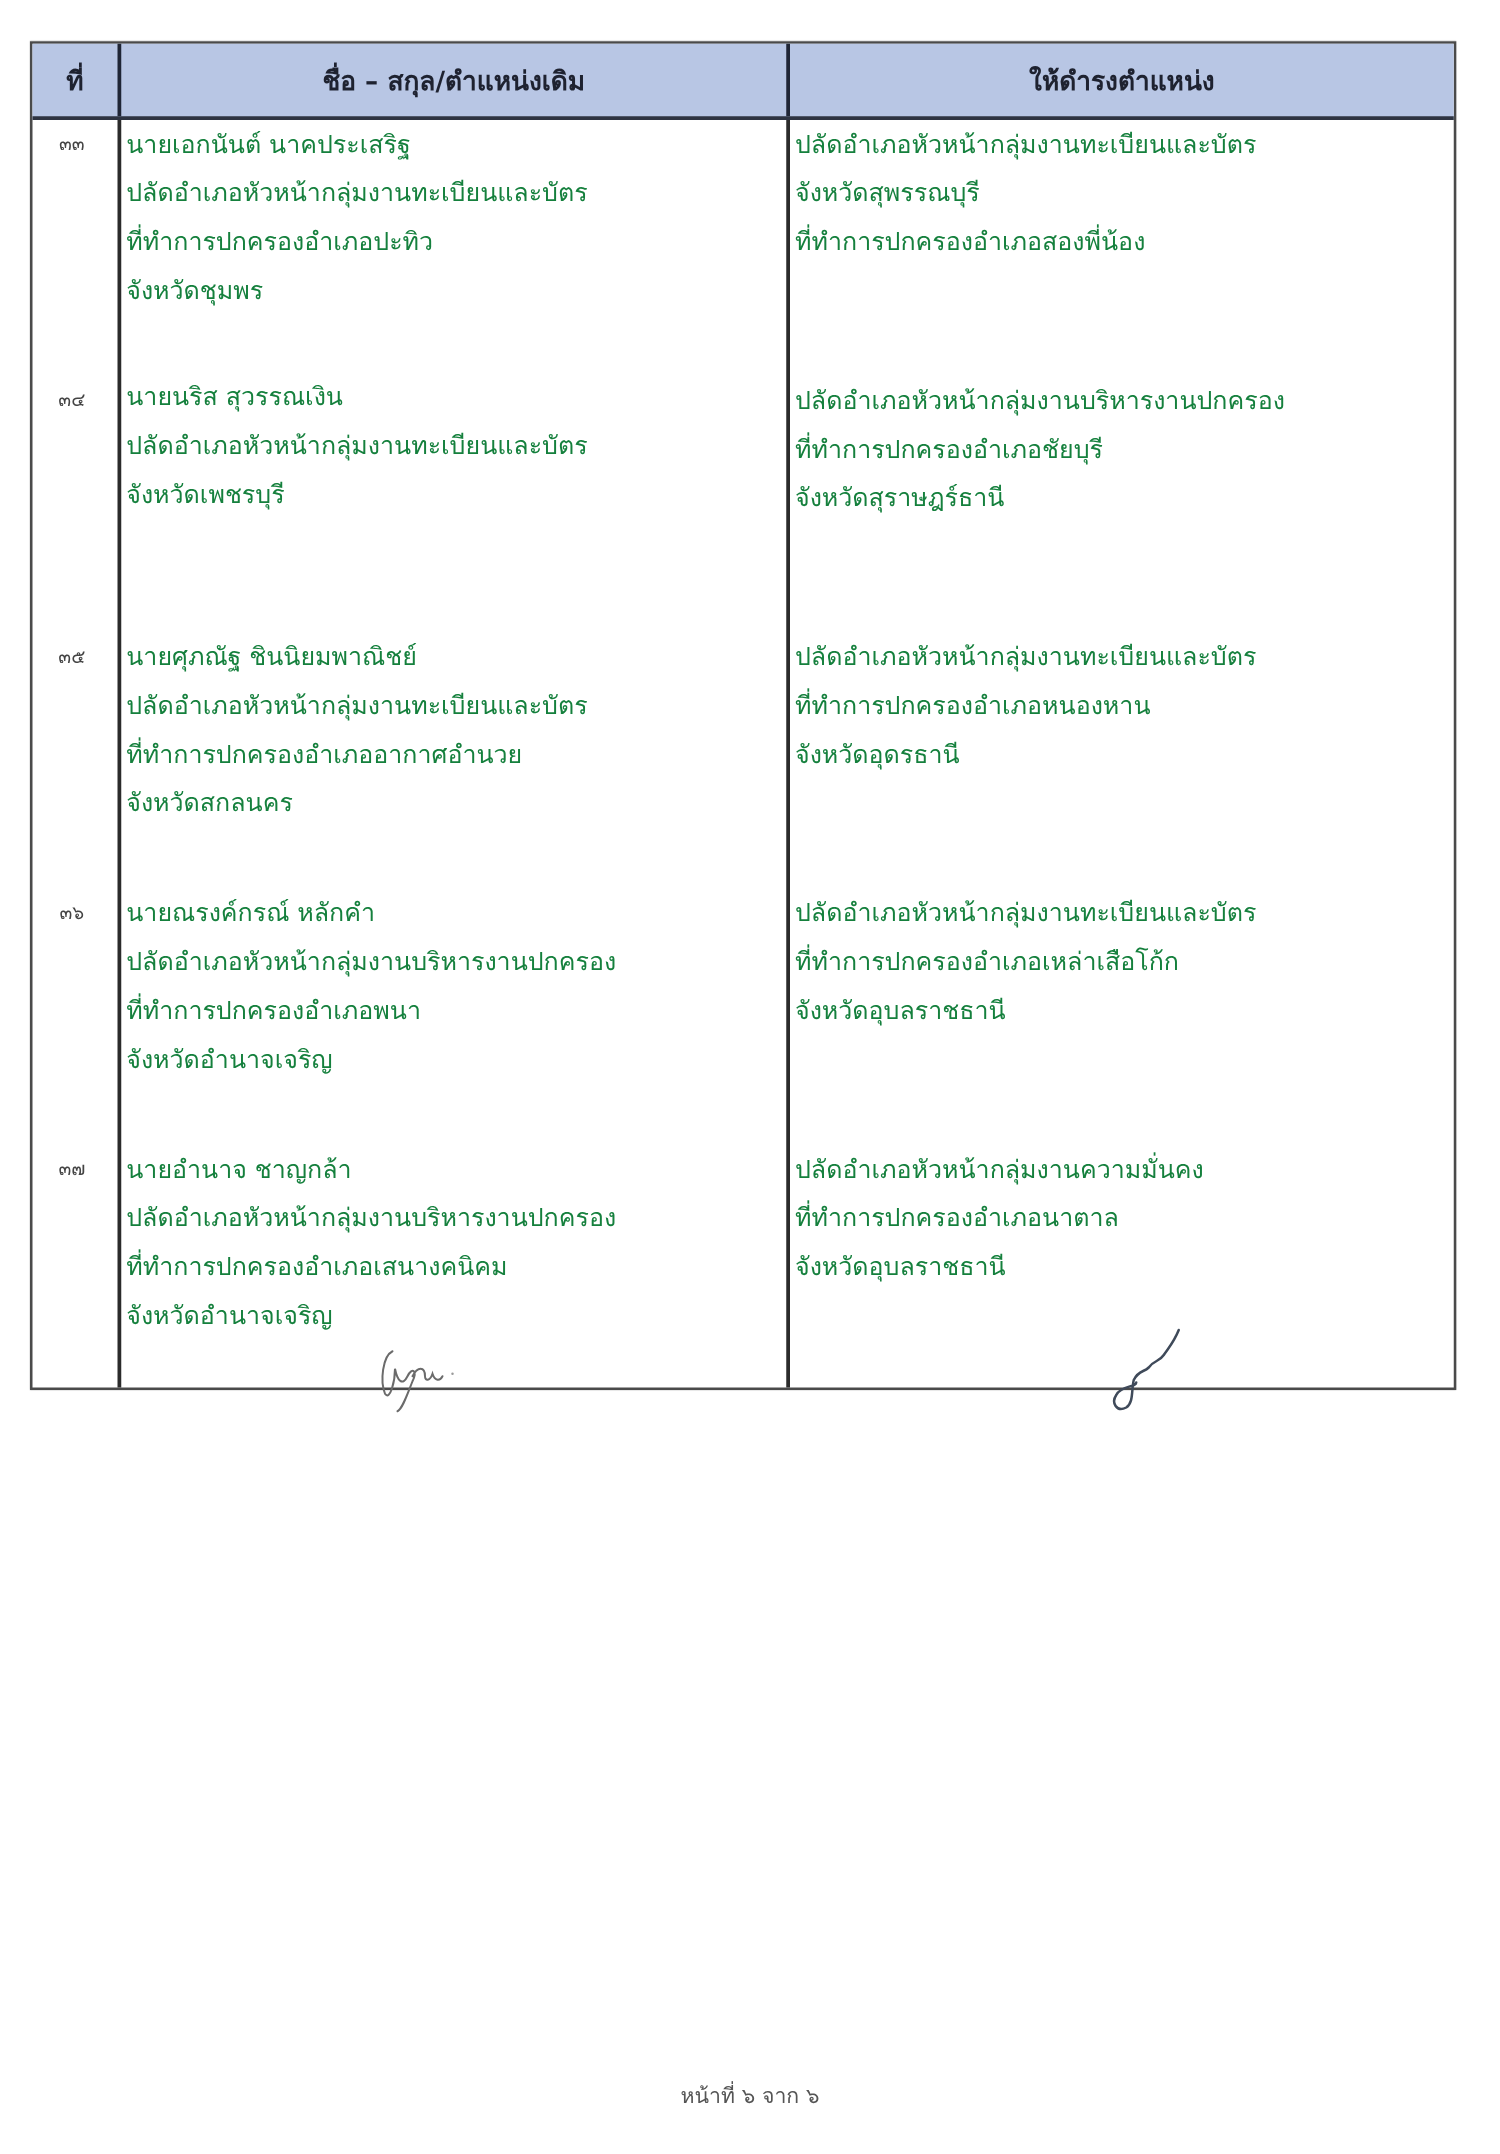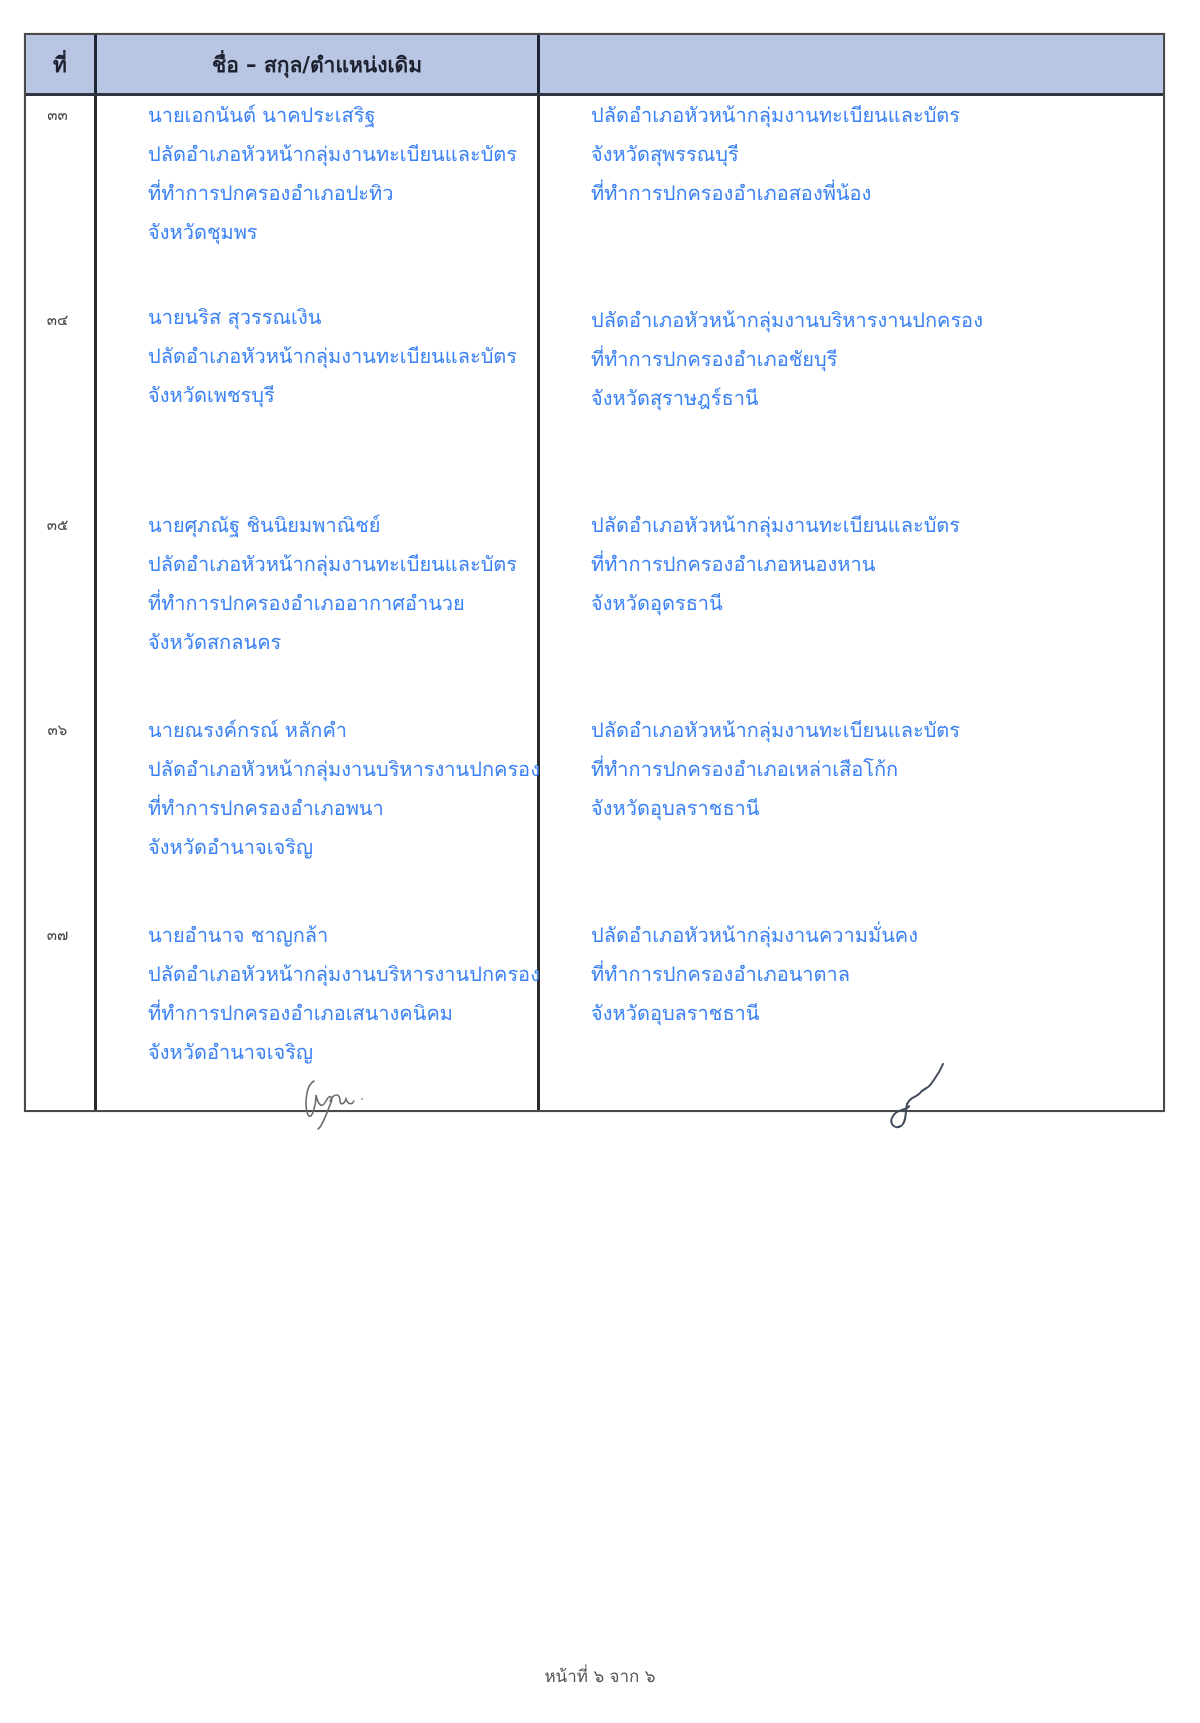--- a/index.html
+++ b/index.html
@@ -44,21 +44,21 @@
       height: 100%;
       display: flex;
       align-items: center;
       justify-content: center;
       font-weight: bold;
       font-size: 21px;
       color: #1e2230;
       box-sizing: border-box;
     }
     .col-no { width: 71px; border-right: 3px solid #1f2535; }
-    .col-old { width: 443px; border-right: 3px solid #1f2535; }
+    .col-old { width: 535px; border-right: 3px solid #1f2535; }
     .col-new { flex: 1; }
     .tbody {
       position: absolute;
       left: 0; top: 61px;
       width: 100%;
       bottom: 0;
       display: flex;
     }
     .tbody .col-no, .tbody .col-old {
       border-right: 3px solid #2b2b2b;
@@ -83,22 +83,21 @@
       line-height: 39px;
     }
     .lines {
       padding-left: 4px;
     }
     .line {
       font-size: 20px;
       line-height: 39px;
       height: 39px;
       white-space: nowrap;
-      color: #3b82f6;
-      margin-left: 47px;
+      color: #15803d;
     }
     .signature {
       position: absolute;
     }
     .footer {
       position: absolute;
       top: 1662px;
       left: 0;
       width: 1200px;
       text-align: center;
@@ -109,20 +108,21 @@
 </head>
 <body>
 
 <div class="page">
 
   <div class="table">
 
     <div class="thead">
       <div class="th col-no">ที่</div>
       <div class="th col-old">ชื่อ – สกุล/ตำแหน่งเดิม</div>
+      <div class="th col-new">ให้ดำรงตำแหน่ง</div>
     </div>
 
     <div class="tbody">
 
       <div class="vcol col-no">
         <div class="entry no-cell" style="top:0px">๓๓</div>
         <div class="entry no-cell" style="top:205px">๓๔</div>
         <div class="entry no-cell" style="top:410px">๓๕</div>
         <div class="entry no-cell" style="top:615px">๓๖</div>
         <div class="entry no-cell" style="top:820px">๓๗</div>

